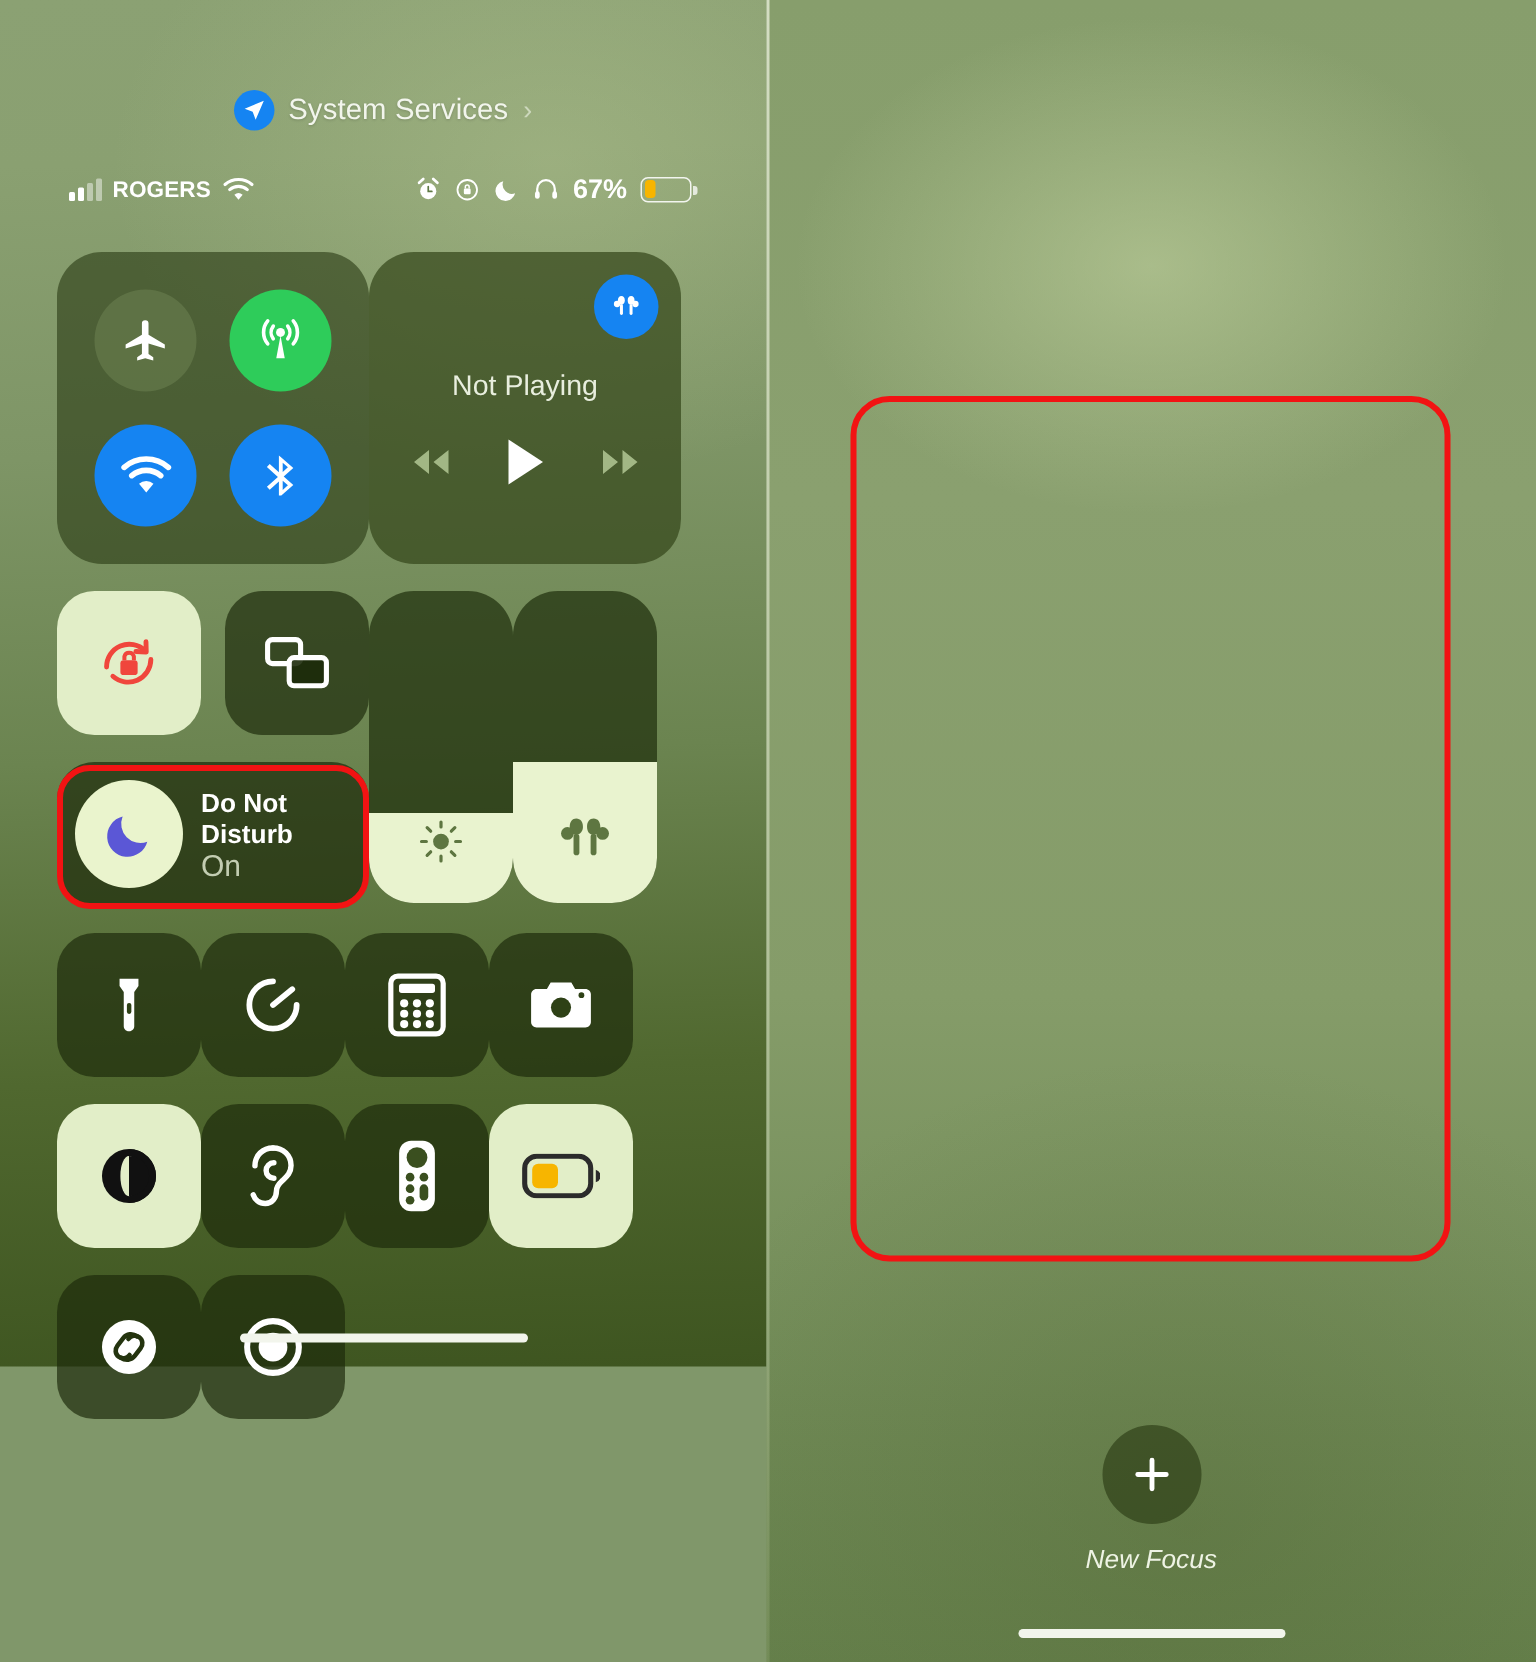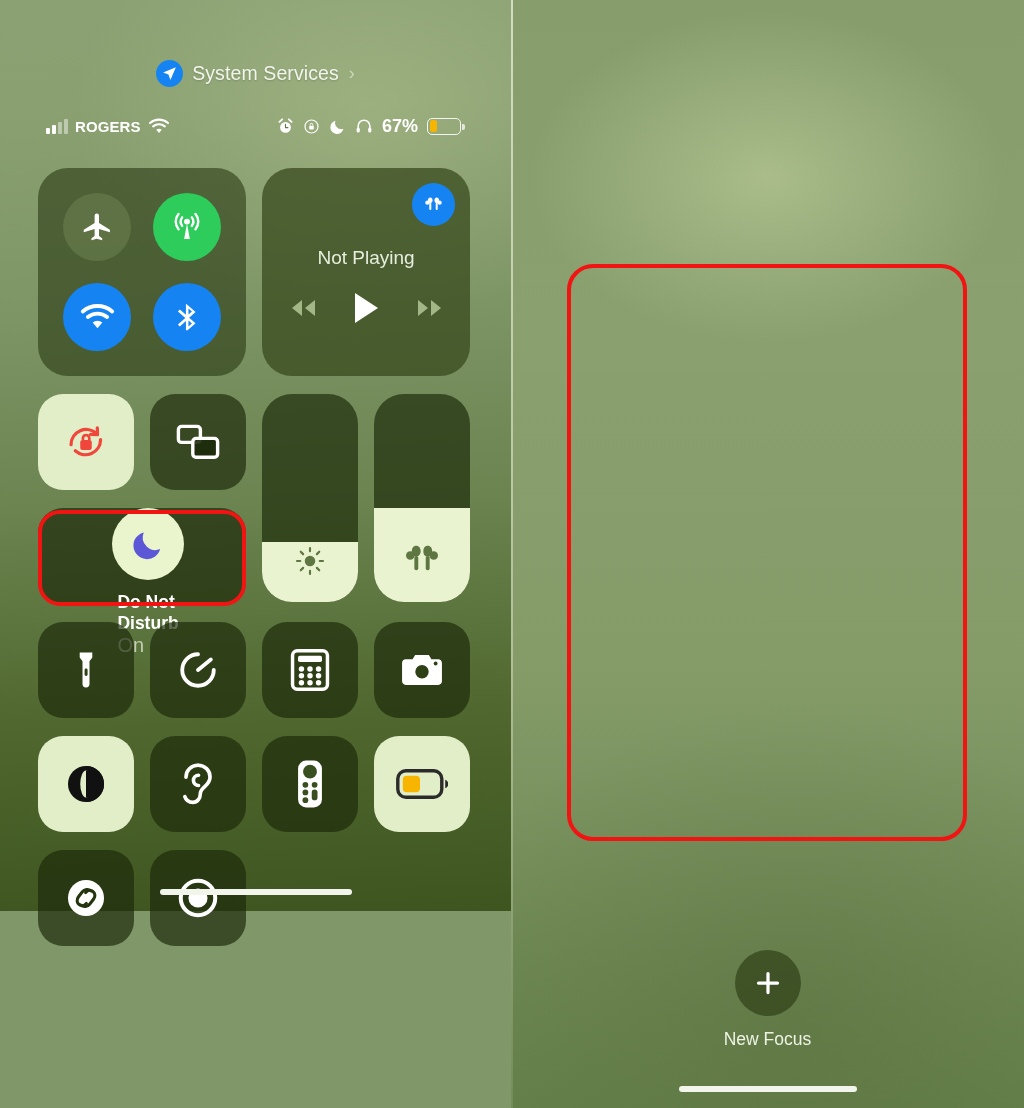--- a/index.html
+++ b/index.html
@@ -66,21 +66,21 @@
     border-radius:5px; display:flex; align-items:center; padding:1.8px;
   }
   .batt::after{
     content:""; position:absolute; right:-4.5px; top:5px; width:2.6px; height:6px;
     background:rgba(255,255,255,.75); border-radius:0 2px 2px 0;
   }
   .batt .fill{ height:100%; width:26%; background:#f7b500; border-radius:2.5px; }
 
   
   .cc{ position:absolute; left:38px; top:168px; width:438px; }
-  .row{ display:flex; gap:16px; }
+  .row{ display:flex; gap:0; }
 
   .conn{ width:208px; height:208px; border-radius:30px; background:rgba(40,56,18,.6);
          display:grid; grid-template-columns:1fr 1fr; place-items:center; padding:14px; }
   .circ{ width:68px;height:68px;border-radius:50%; display:flex;align-items:center;justify-content:center; }
   .circ.dim{ background:rgba(120,140,90,.42); }
   .circ.green{ background:#2ecc5a; }
   .circ.blue{ background:#1584f2; }
 
   .media{ width:208px;height:208px;border-radius:30px; background:rgba(52,70,26,.72);
           position:relative; display:flex;flex-direction:column;align-items:center; }
@@ -88,39 +88,39 @@
           background:#1584f2; display:flex;align-items:center;justify-content:center; }
   .media .np{ margin-top:79px; font-size:19px; color:#e8eede; font-weight:400; }
   .media .transport{ margin-top:22px; display:flex; align-items:center; gap:30px; }
 
   .sq{ width:96px;height:96px;border-radius:25px; display:flex;align-items:center;justify-content:center;
        background:rgba(28,42,10,.68); }
   .sq.light{ background:#e2eec8; }
 
   .dnd-tile{
     width:208px;height:96px;border-radius:25px; background:rgba(28,42,10,.70);
-    display:flex; align-items:center; padding-left:12px; gap:12px;flex-direction:column;
+    display:flex; align-items:center; padding-left:12px; gap:12px;
   }
   .dnd-circle{ width:72px;height:72px;border-radius:50%;background:#eaf4cd;
                display:flex;align-items:center;justify-content:center;flex:none; }
   .dnd-text .t1{ font-size:17.5px; font-weight:700; color:#fff; line-height:21px; }
   .dnd-text .t2{ font-size:20px; color:#c3cdb2; line-height:20px; margin-top:1px; }
 
   .slider{ width:96px; height:208px; border-radius:30px; background:rgba(30,45,12,.70);
            position:relative; overflow:hidden; display:flex; align-items:flex-end; justify-content:center; }
   .slider .fillbar{ position:absolute; left:0; bottom:0; width:100%; background:#e9f3cf; }
   .slider .glyph{ position:relative; z-index:2; margin-bottom:26px; }
 
   
   .redbox{ position:absolute; border:4px solid #f21313; border-radius:18px; pointer-events:none; z-index:30; }
   .redbox-left{ left:38px; top:510px; width:208px; height:96px; border-radius:22px; }
   .redbox-right{ left:568px; top:264px; width:400px; height:577px; border-radius:26px; }
 
   .new-focus{ position:absolute; left:0; top:950px; width:513px; display:flex;
-              flex-direction:column; align-items:center; gap:13px; z-index:20; }
+              flex-direction:column; align-items:center; gap:13px; z-index:20;font-style:italic; }
   .nf-btn{ width:66px;height:66px;border-radius:50%; background:rgba(40,56,18,.62);
            display:flex;align-items:center;justify-content:center; }
   .nf-label{ font-size:17.5px; color:#eef3e4; }
 
   
   .home-ind{ position:absolute; bottom:16px; height:6px; border-radius:3px; background:#f2f5ec; }
   .home-left{ left:160px; width:192px; }
   .home-right{ left:680px; width:178px; }
 
   svg{ display:block; }

